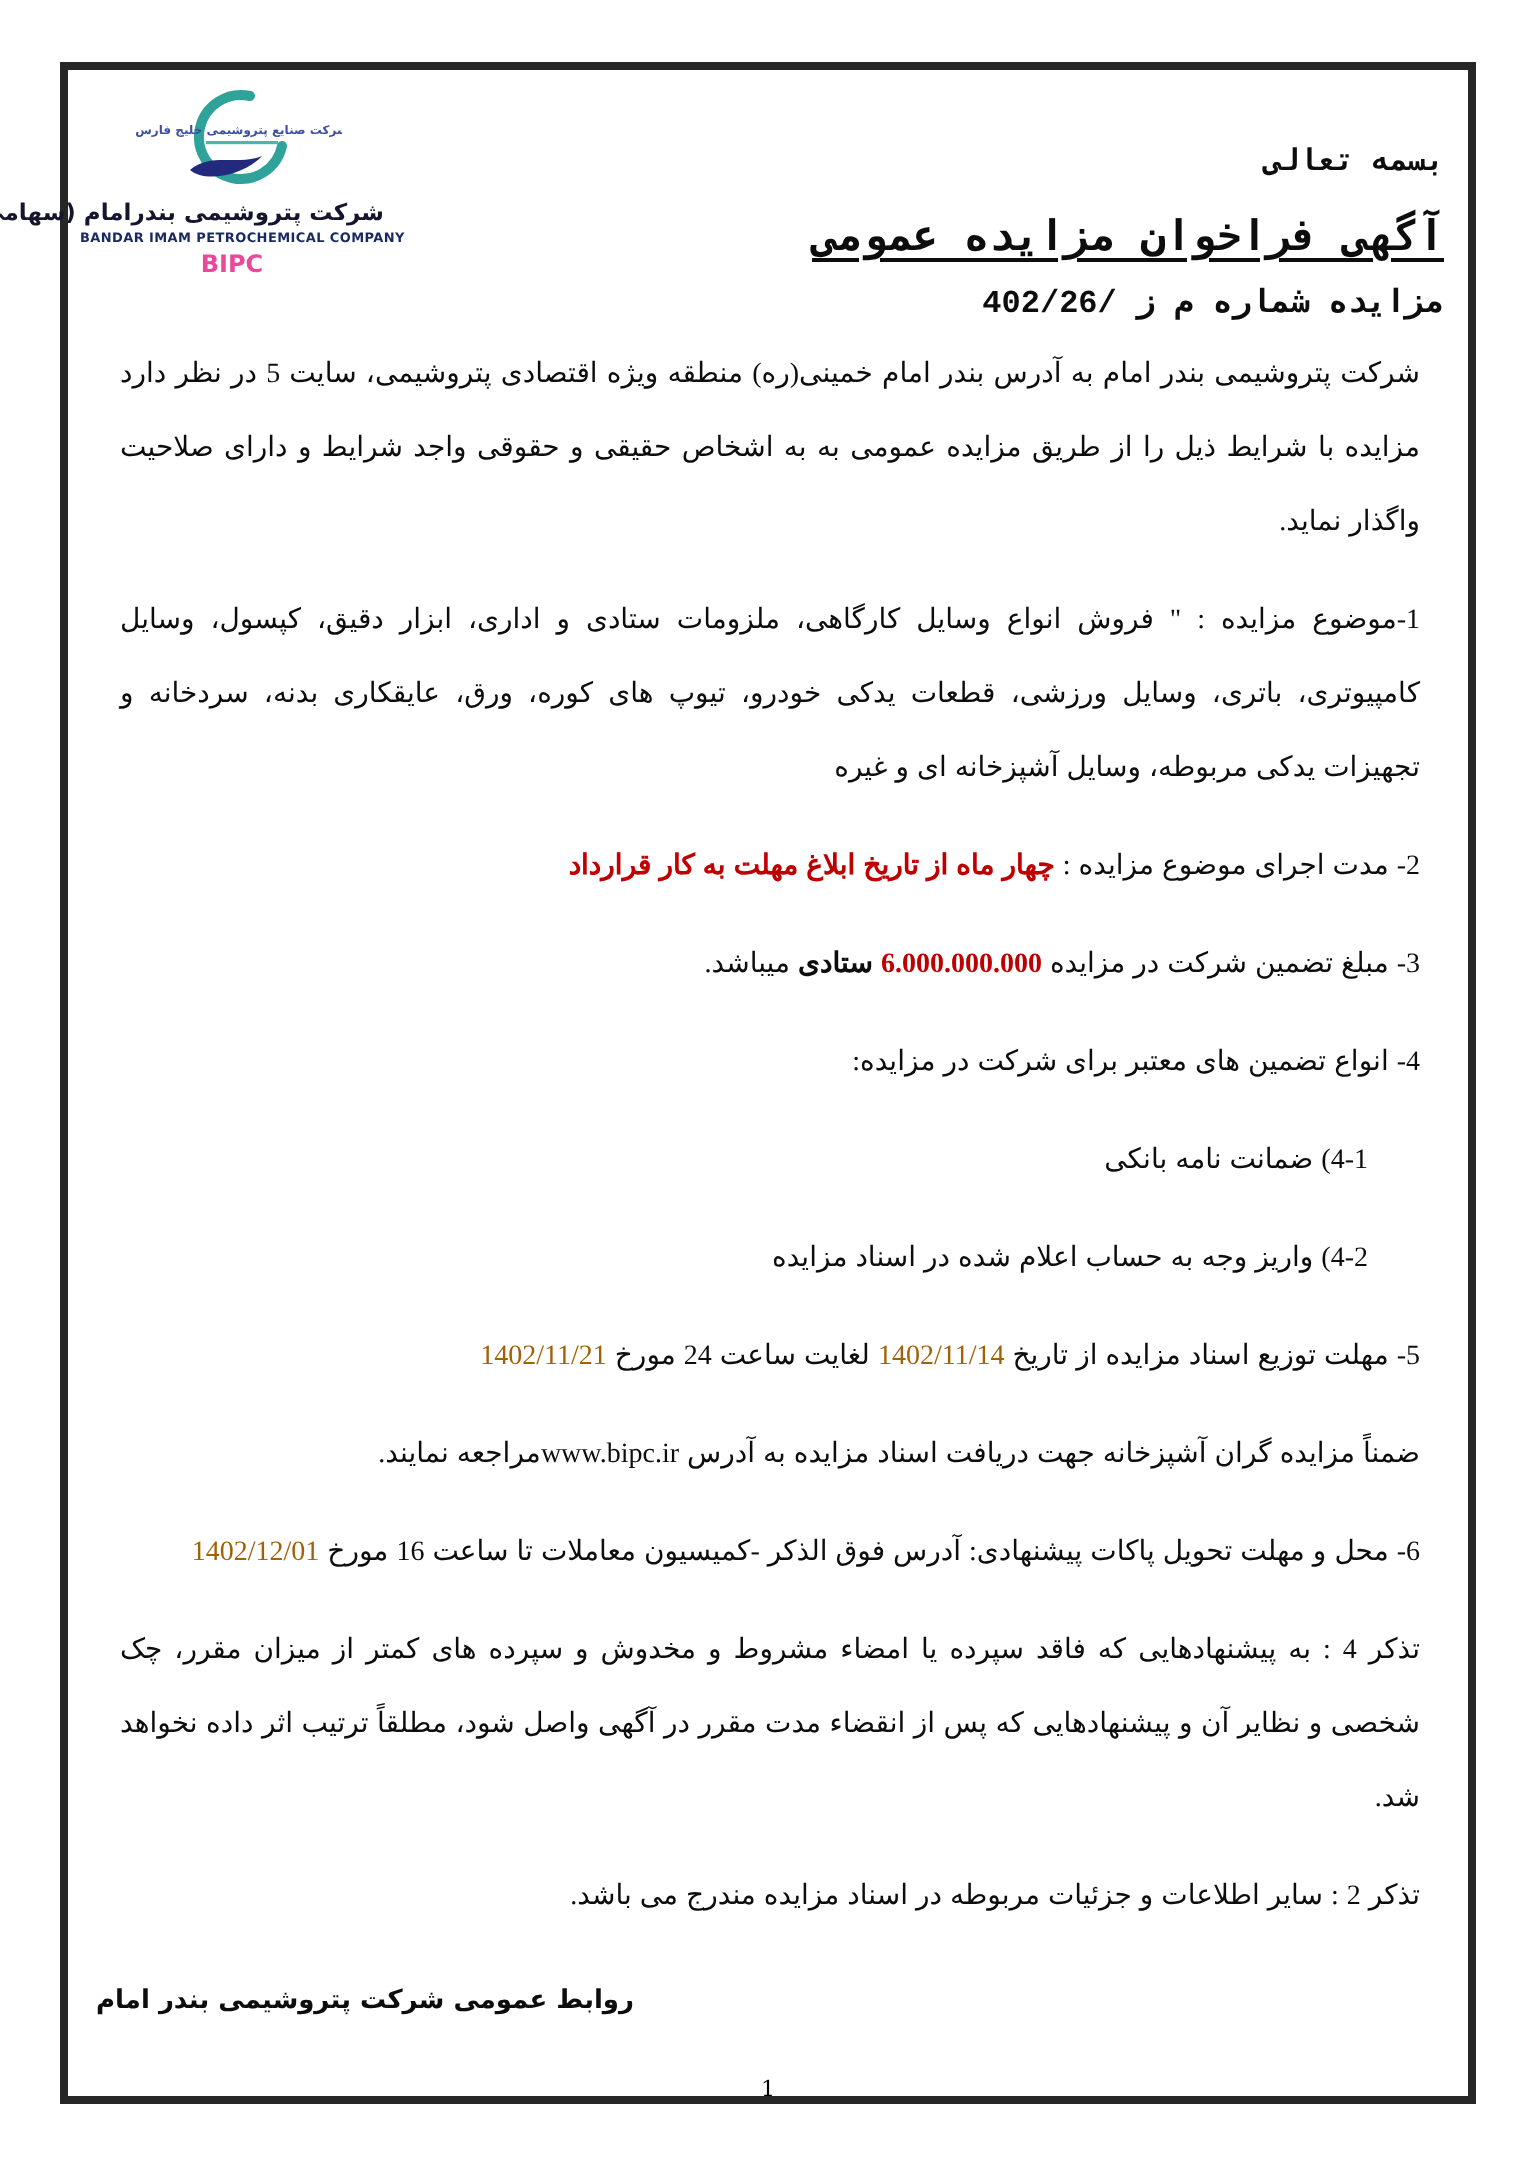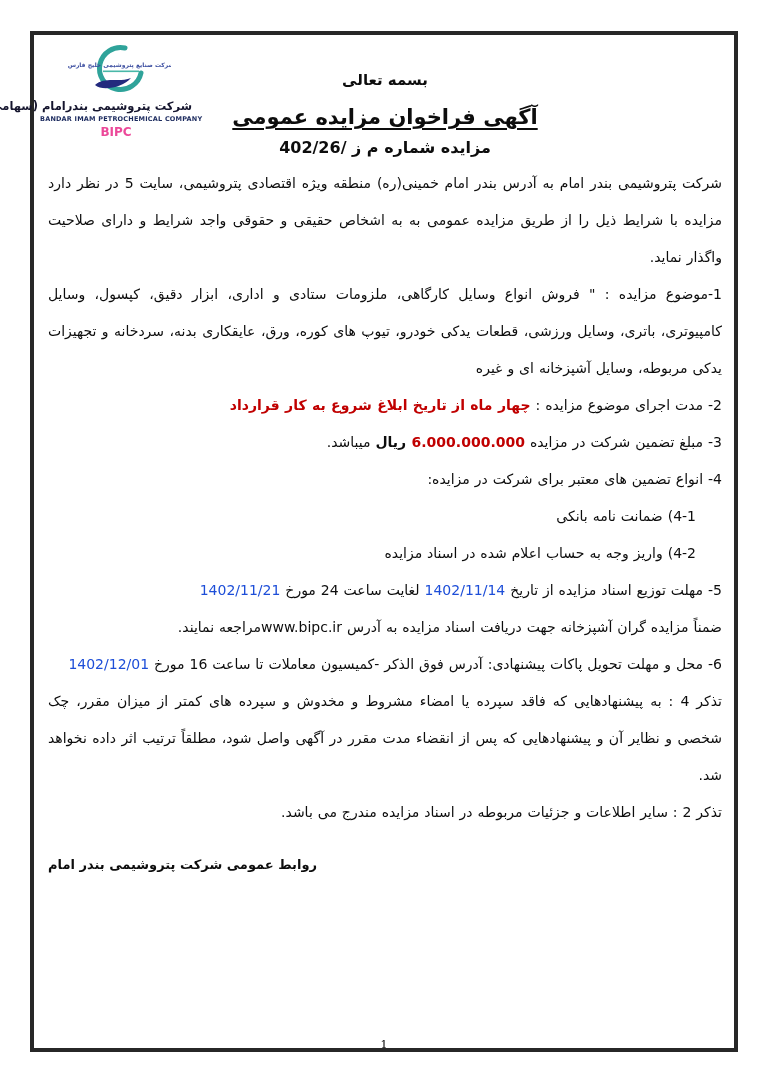--- a/index.html
+++ b/index.html
@@ -20,37 +20,38 @@
     direction:rtl;
   }
   .logo {
     position:absolute; top:6px; left:6px; width:152px;
     direction:rtl; text-align:center; line-height:1.15;
   }
   .logo svg { display:block; margin:0 auto; }
   .logo-fa { font-size:11.5px; font-weight:bold; color:#15152e; margin-top:1px; white-space:nowrap; }
   .logo-en { font-size:6.5px; font-weight:bold; color:#1b2a5e; letter-spacing:0.2px; margin-top:3px; white-space:nowrap; font-family:"DejaVu Sans", sans-serif; direction:ltr; }
   .logo-abbr { font-size:12px; font-weight:bold; color:#ec4899; margin-top:2px; direction:ltr; }
-  .header { text-align:center; margin-top:12px; }
+  .header { margin-top:12px;font-family:Liberation Mono, monospace; }
   .bismillah { font-size:15px; font-weight:bold; }
   .doc-title {
     font-size:21px; font-weight:bold; margin-top:16px; display:inline-block;
     text-decoration:underline; text-underline-offset:4px; text-decoration-thickness:1.5px;
   }
   .doc-subtitle { font-size:16px; font-weight:bold; margin-top:9px; }
   .header .row { display:block; }
   p.bodyline {
-    margin:0; font-size:14px; line-height:37px; text-align:right;
+    margin:12px; font-size:14px; line-height:37px; text-align:right;
     word-spacing:0.5px;
+    font-family:Liberation Serif, serif;
   }
   p.just { text-align:justify; text-align-last:right; }
   p.intro { margin-top:8px; }
   p.sub { padding-right:26px; }
   .redbold { color:#c00000; font-weight:bold; }
-  .red { color:#1d4ed8; }
+  .red { color:#a16207; }
   .bold { font-weight:bold; }
   .url { direction:ltr; unicode-bidi:embed; }
   .signature {
     margin-top:26px; text-align:left; font-weight:bold; font-size:13px;
     direction:rtl;
   }
   .pagenum {
     position:absolute; left:50%; bottom:-3px; transform:translateX(-50%);
     font-size:11px; color:#000; background:transparent;
     font-family:"DejaVu Serif", serif;
@@ -77,23 +78,23 @@
     <div class="header">
       <div class="bismillah">بسمه تعالی</div>
       <span class="row"><span class="doc-title">آگهی فراخوان مزایده عمومی</span></span>
       <div class="doc-subtitle">مزایده شماره م ز /402/26</div>
     </div>
 
     <p class="bodyline just intro">شرکت پتروشیمی بندر امام به آدرس بندر امام خمینی(ره) منطقه ویژه اقتصادی پتروشیمی، سایت 5 در نظر دارد مزایده با شرایط ذیل را از طریق مزایده عمومی به به اشخاص حقیقی و حقوقی واجد شرایط و دارای صلاحیت واگذار نماید.</p>
 
     <p class="bodyline just">1-موضوع مزایده : " فروش انواع وسایل کارگاهی، ملزومات ستادی و اداری، ابزار دقیق، کپسول، وسایل کامپیوتری، باتری، وسایل ورزشی، قطعات یدکی خودرو، تیوپ های کوره، ورق، عایقکاری بدنه، سردخانه و تجهیزات یدکی مربوطه، وسایل آشپزخانه ای و غیره</p>
 
-    <p class="bodyline"><span>2- مدت اجرای موضوع مزایده : </span><span class="redbold">چهار ماه از تاریخ ابلاغ شروع به کار قرارداد</span></p>
+    <p class="bodyline"><span>2- مدت اجرای موضوع مزایده : </span><span class="redbold">چهار ماه از تاریخ ابلاغ مهلت به کار قرارداد</span></p>
 
-    <p class="bodyline"><span>3- مبلغ تضمین شرکت در مزایده  </span><span class="redbold">6.000.000.000</span><span class="bold"> ریال</span><span> میباشد.</span></p>
+    <p class="bodyline"><span>3- مبلغ تضمین شرکت در مزایده  </span><span class="redbold">6.000.000.000</span><span class="bold"> ستادی</span><span> میباشد.</span></p>
 
     <p class="bodyline">4- انواع تضمین های معتبر برای شرکت در مزایده:</p>
 
     <p class="bodyline sub">4-1) ضمانت نامه بانکی</p>
 
     <p class="bodyline sub">4-2) واریز وجه به حساب اعلام شده در اسناد مزایده</p>
 
     <p class="bodyline"><span>5- مهلت توزیع اسناد مزایده از تاریخ </span><span class="red">1402/11/14</span><span> لغایت ساعت 24 مورخ </span><span class="red">1402/11/21</span></p>
 
     <p class="bodyline"><span>ضمناً مزایده گران آشپزخانه جهت دریافت اسناد مزایده به آدرس </span><span class="url">www.bipc.ir</span><span>مراجعه نمایند.</span></p>

